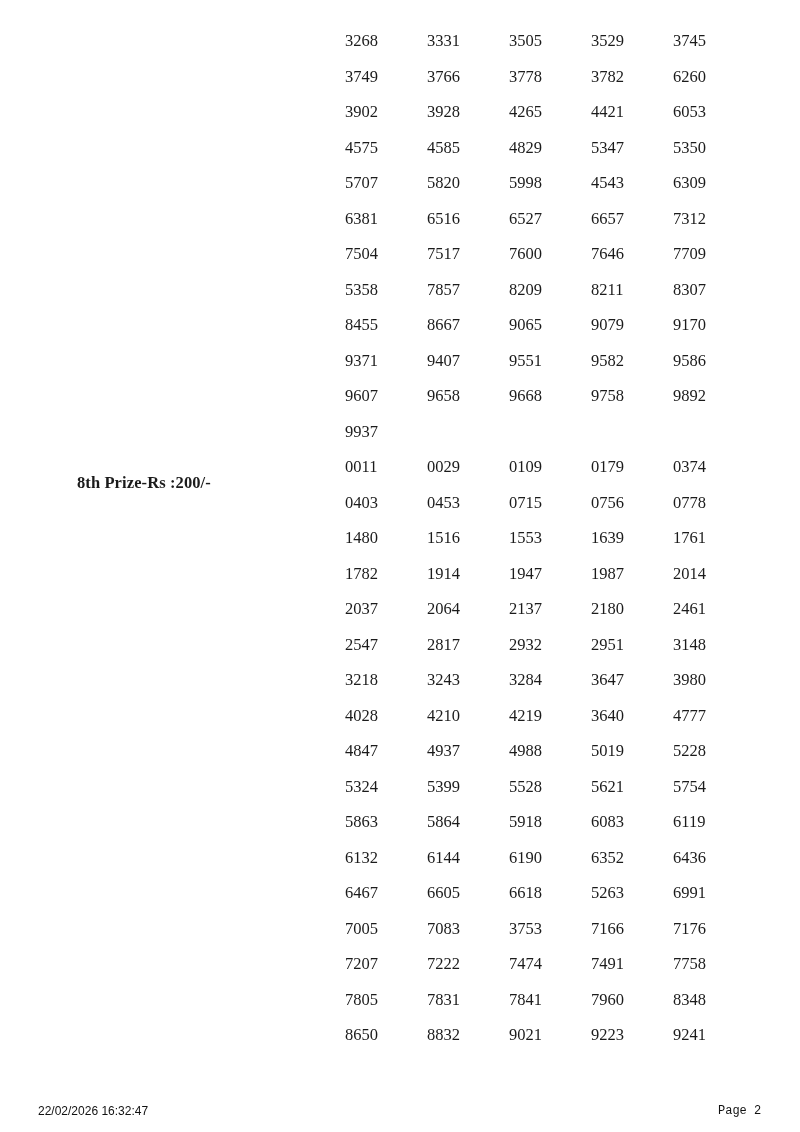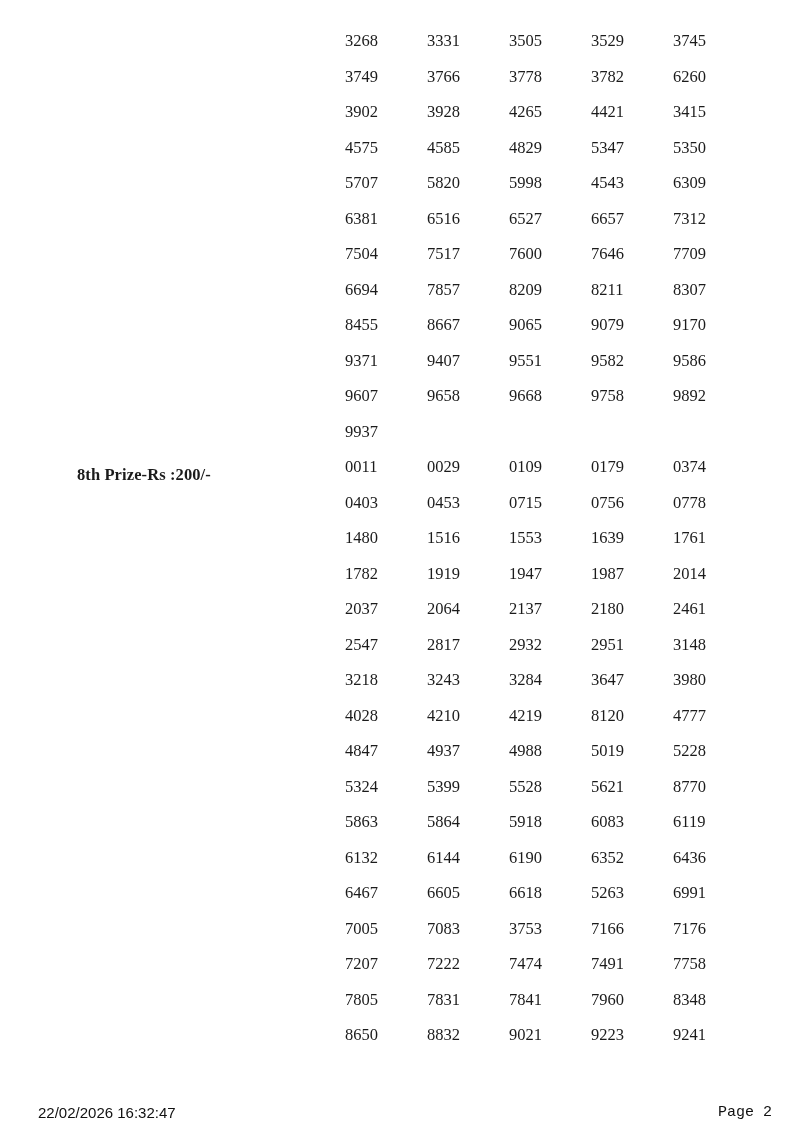--- a/index.html
+++ b/index.html
@@ -20,21 +20,21 @@
     left: 0;
     width: 800px;
   }
   .prize-section {
     position: relative;
     width: 100%;
   }
   .prize-label {
     position: absolute;
     left: 77px;
-    top: 8px;
+    top: 16px;
     height: 35.5px;
     line-height: 35.5px;
     font-weight: bold;
     font-size: 16.5px;
     white-space: nowrap;
     letter-spacing: 0.1px;
   }
   .numbers-grid {
     margin-left: 345px;
     display: grid;
@@ -47,21 +47,21 @@
     text-align: left;
     white-space: nowrap;
   }
   .footer {
     position: absolute;
     top: 1100px;
     left: 0;
     width: 800px;
     height: 22px;
     font-family: "Liberation Sans", sans-serif;
-    font-size: 15px;
+    font-size: 12px;
     color: #111111;
   }
   .f-left  { position: absolute; left: 38px;  top: 4px; white-space: nowrap; }
   .f-center{ position: absolute; left: 332px; top: 4px; white-space: nowrap; }
   .f-right { position: absolute; left: 718px; top: 4px; white-space: nowrap; font-family: Liberation Mono, monospace; }
 </style>
 </head>
 <body>
 
 <div class="page">
@@ -90,21 +90,21 @@
   <span class="number-cell">6260</span>
 
   <span class="number-cell">3902</span>
 
   <span class="number-cell">3928</span>
 
   <span class="number-cell">4265</span>
 
   <span class="number-cell">4421</span>
 
-  <span class="number-cell">3415</span>
+  <span class="number-cell">6053</span>
 
   <span class="number-cell">4575</span>
 
   <span class="number-cell">4585</span>
 
   <span class="number-cell">4829</span>
 
   <span class="number-cell">5347</span>
 
   <span class="number-cell">5350</span>
@@ -132,21 +132,21 @@
   <span class="number-cell">7504</span>
 
   <span class="number-cell">7517</span>
 
   <span class="number-cell">7600</span>
 
   <span class="number-cell">7646</span>
 
   <span class="number-cell">7709</span>
 
-  <span class="number-cell">6694</span>
+  <span class="number-cell">5358</span>
 
   <span class="number-cell">7857</span>
 
   <span class="number-cell">8209</span>
 
   <span class="number-cell">8211</span>
 
   <span class="number-cell">8307</span>
 
   <span class="number-cell">8455</span>
@@ -211,21 +211,21 @@
   <span class="number-cell">1516</span>
 
   <span class="number-cell">1553</span>
 
   <span class="number-cell">1639</span>
 
   <span class="number-cell">1761</span>
 
   <span class="number-cell">1782</span>
 
-  <span class="number-cell">1919</span>
+  <span class="number-cell">1914</span>
 
   <span class="number-cell">1947</span>
 
   <span class="number-cell">1987</span>
 
   <span class="number-cell">2014</span>
 
   <span class="number-cell">2037</span>
 
   <span class="number-cell">2064</span>
@@ -255,21 +255,21 @@
   <span class="number-cell">3647</span>
 
   <span class="number-cell">3980</span>
 
   <span class="number-cell">4028</span>
 
   <span class="number-cell">4210</span>
 
   <span class="number-cell">4219</span>
 
-  <span class="number-cell">8120</span>
+  <span class="number-cell">3640</span>
 
   <span class="number-cell">4777</span>
 
   <span class="number-cell">4847</span>
 
   <span class="number-cell">4937</span>
 
   <span class="number-cell">4988</span>
 
   <span class="number-cell">5019</span>
@@ -277,21 +277,21 @@
   <span class="number-cell">5228</span>
 
   <span class="number-cell">5324</span>
 
   <span class="number-cell">5399</span>
 
   <span class="number-cell">5528</span>
 
   <span class="number-cell">5621</span>
 
-  <span class="number-cell">8770</span>
+  <span class="number-cell">5754</span>
 
   <span class="number-cell">5863</span>
 
   <span class="number-cell">5864</span>
 
   <span class="number-cell">5918</span>
 
   <span class="number-cell">6083</span>
 
   <span class="number-cell">6119</span>

